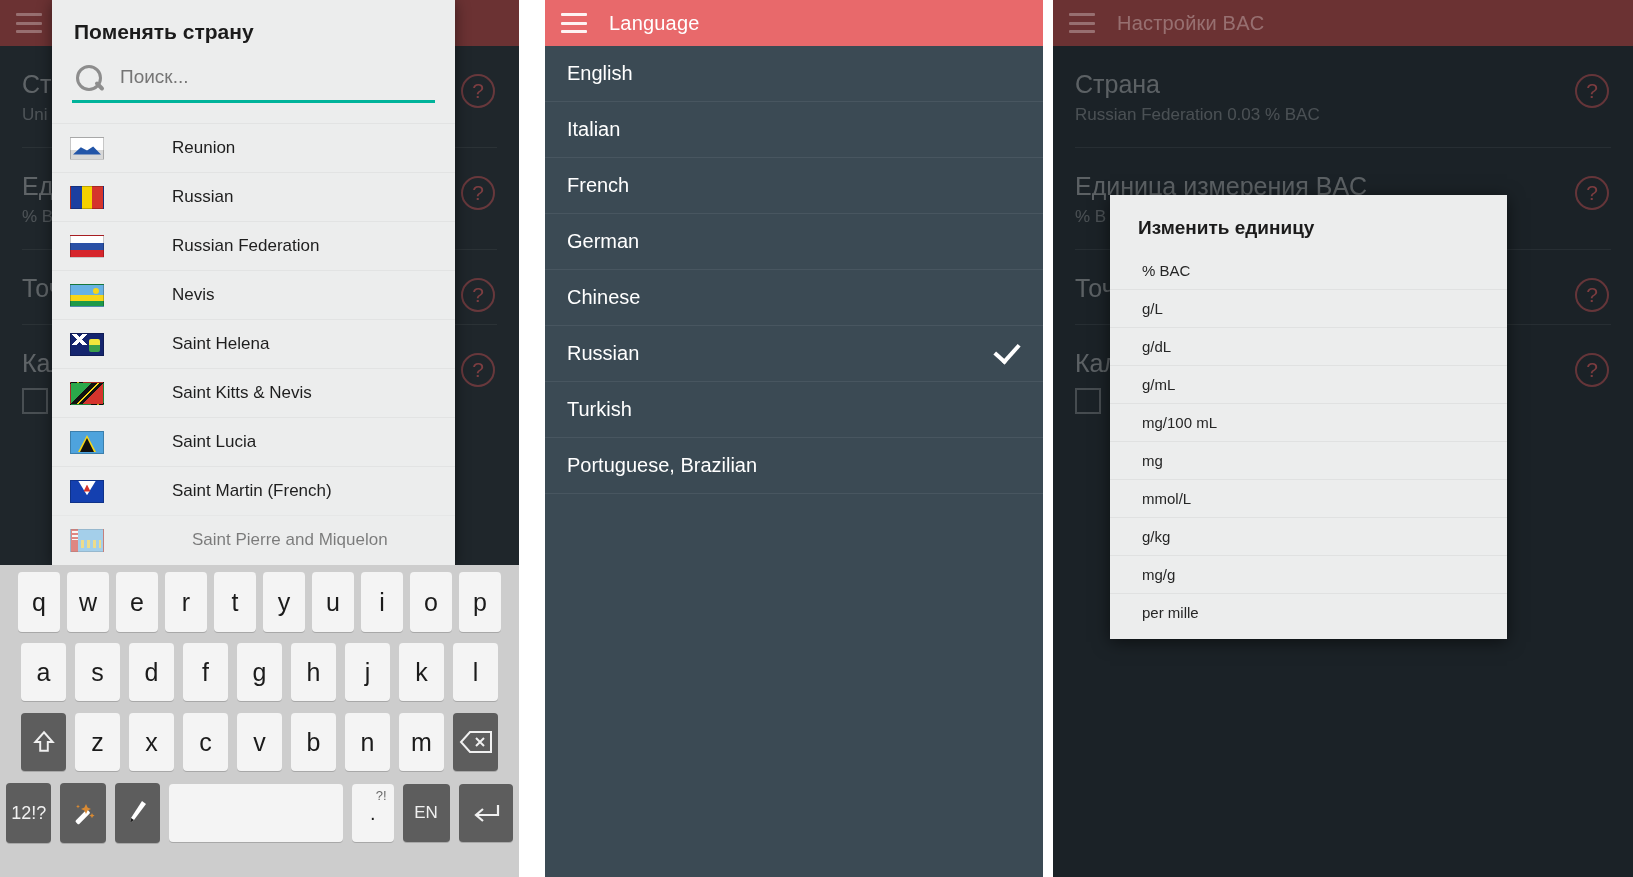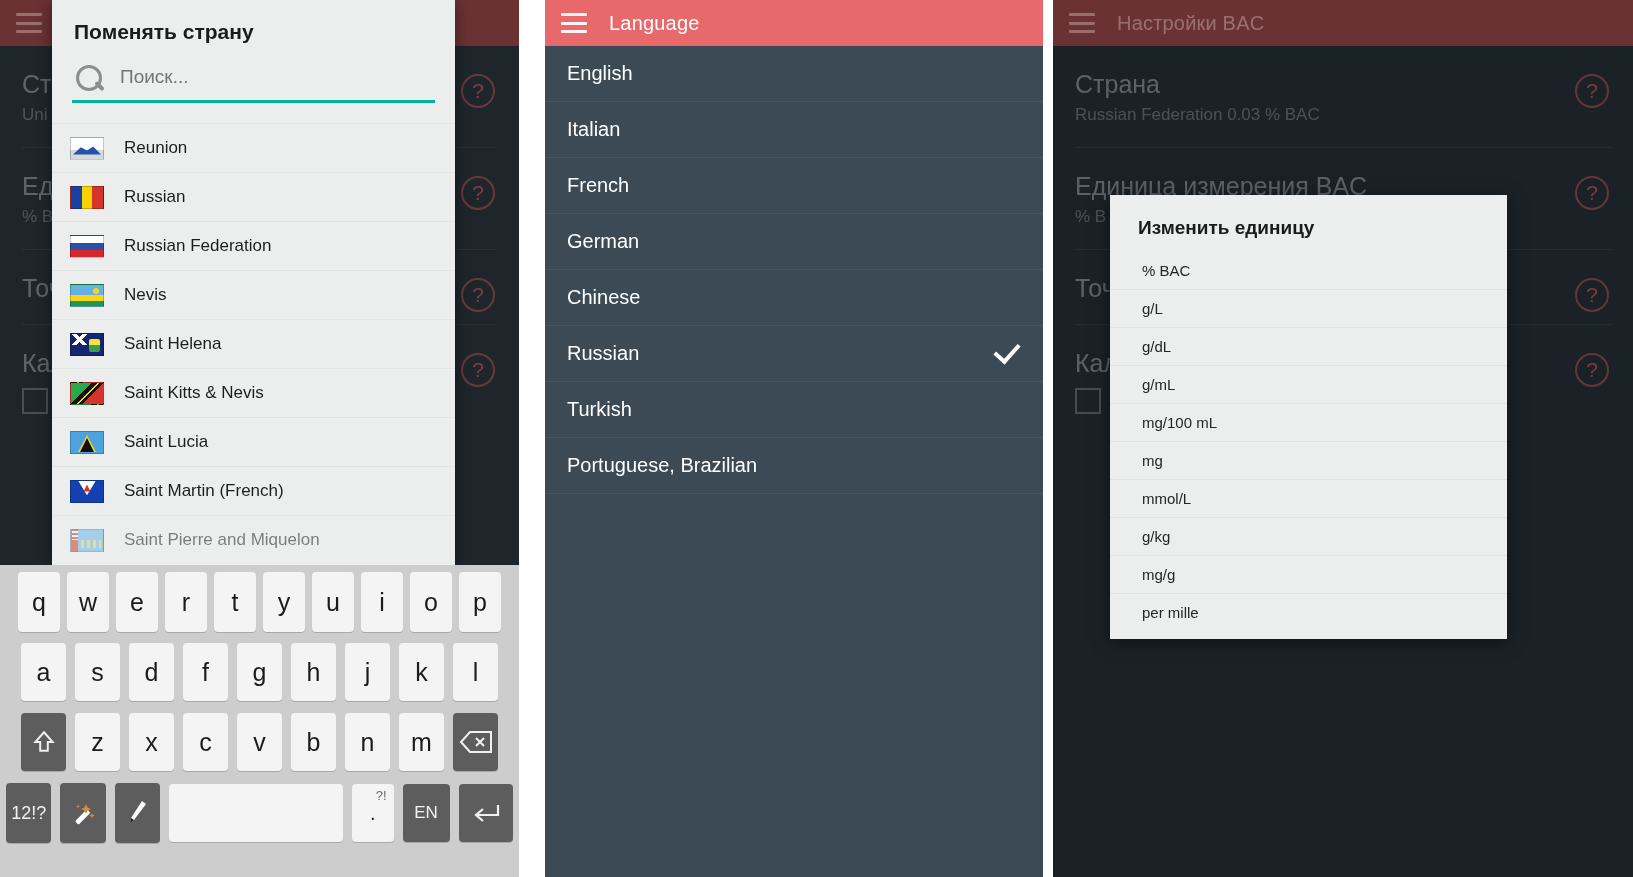--- a/index.html
+++ b/index.html
@@ -63,21 +63,21 @@
     flex:1; font-size:19px; color:#9b9b9b; padding: 4px 0 12px 4px;
     border:none; outline:none; background:transparent;
     font-family:"Liberation Sans", sans-serif;
   }
   .search-underline { height: 3px; background: #00b39a; margin: 0 20px 0 20px; }
 
   .country-list { margin-top: 20px; }
   .country-row { display:flex; align-items:center; height: 49px; padding: 0 18px; border-top: 1px solid #e2e3e3; }
   .country-row:first-child { border-top: 1px solid #e2e3e3; }
   .flag { width: 34px; height: 23px; flex:none; margin-right: 20px; border: 1px solid rgba(0,0,0,.22); position:relative; overflow:hidden; background:#ddd;}
-  .country-name { font-size: 17px; color: #1e1e1e; white-space:nowrap; }
+  .country-name { font-size: 17px; color: #1e1e1e; white-space:nowrap;margin-left:48px; }
 
   
   .f-reunion { background: linear-gradient(#ffffff 0 55%, #d8d8d8 55% 100%); }
   .f-reunion::after{content:"";position:absolute;left:2px;bottom:4px;right:2px;height:9px;background:#2255a8;clip-path:polygon(0 100%,28% 20%,50% 55%,72% 10%,100% 100%);}
   .f-romania { background: linear-gradient(90deg,#1b3fa0 0 33.3%, #f5d200 33.3% 66.6%, #d5342c 66.6% 100%); }
   .f-russia { background: linear-gradient(#ffffff 0 33.3%, #2b51a6 33.3% 66.6%, #d6262c 66.6% 100%); }
   .f-rwanda { background: linear-gradient(#68b2e3 0 50%, #f7d618 50% 78%, #1e9949 78% 100%); }
   .f-rwanda::after{content:"";position:absolute;right:4px;top:3px;width:6px;height:6px;border-radius:50%;background:#f7d618;}
   .f-sthelena { background:#15256e; }
   .f-sthelena::before{content:"";position:absolute;left:0;top:0;width:17px;height:11px;background:
@@ -90,21 +90,21 @@
   .f-stlucia::before{content:"";position:absolute;left:50%;top:6px;transform:translateX(-50%);width:0;height:0;border-left:7px solid transparent;border-right:7px solid transparent;border-bottom:14px solid #111;z-index:2;}
   .f-stmartin { background:#1440b0; }
   .f-stmartin::before{content:"";position:absolute;left:0;top:0;width:100%;height:100%;background:#fff;clip-path:polygon(22% 0,78% 0,50% 70%);}
   .f-stmartin::after{content:"";position:absolute;left:50%;top:4px;transform:translateX(-50%);width:7px;height:7px;background:#d5342c;clip-path:polygon(50% 0,100% 100%,0 100%);}
   .f-stpierre { background: linear-gradient(90deg,#d5342c 0 22%, #6bb7e8 22% 100%); }
   .f-stpierre::before{content:"";position:absolute;left:1px;top:1px;width:6px;height:9px;background:
       repeating-linear-gradient(#fff 0 2px,#d5342c 2px 4px);}
   .f-stpierre::after{content:"";position:absolute;right:2px;bottom:3px;left:10px;height:8px;background:
       repeating-linear-gradient(90deg,#f0cf3a 0 3px,transparent 3px 6px);}
 
-  .country-row.partial { opacity: .55; }
+  .country-row.partial { opacity: .55; gap: 20px; }
 
   
   .lang-list { }
   .lang-row {
     height: 56px; display:flex; align-items:center; justify-content:space-between;
     padding: 0 22px; border-bottom:1px solid rgba(255,255,255,.07);
     color:#ffffff; font-size: 20px;
   }
   .check { width: 30px; height: 30px; position:relative; flex:none; }
   .check::after{

